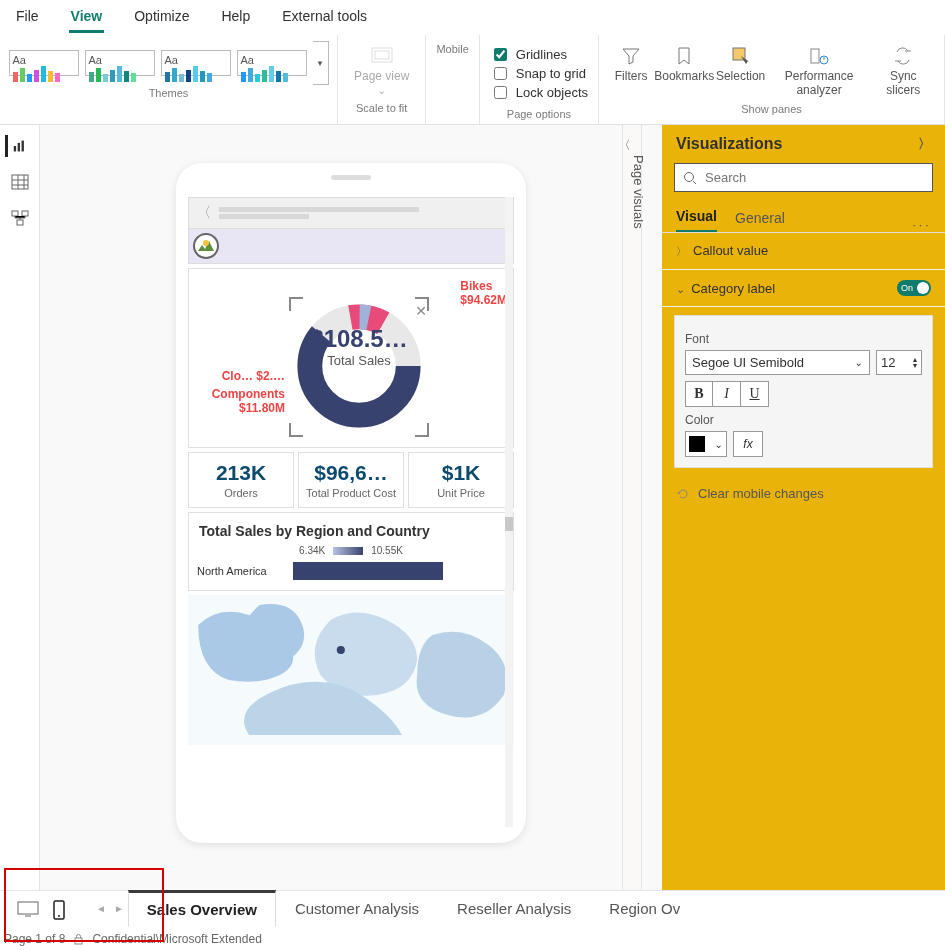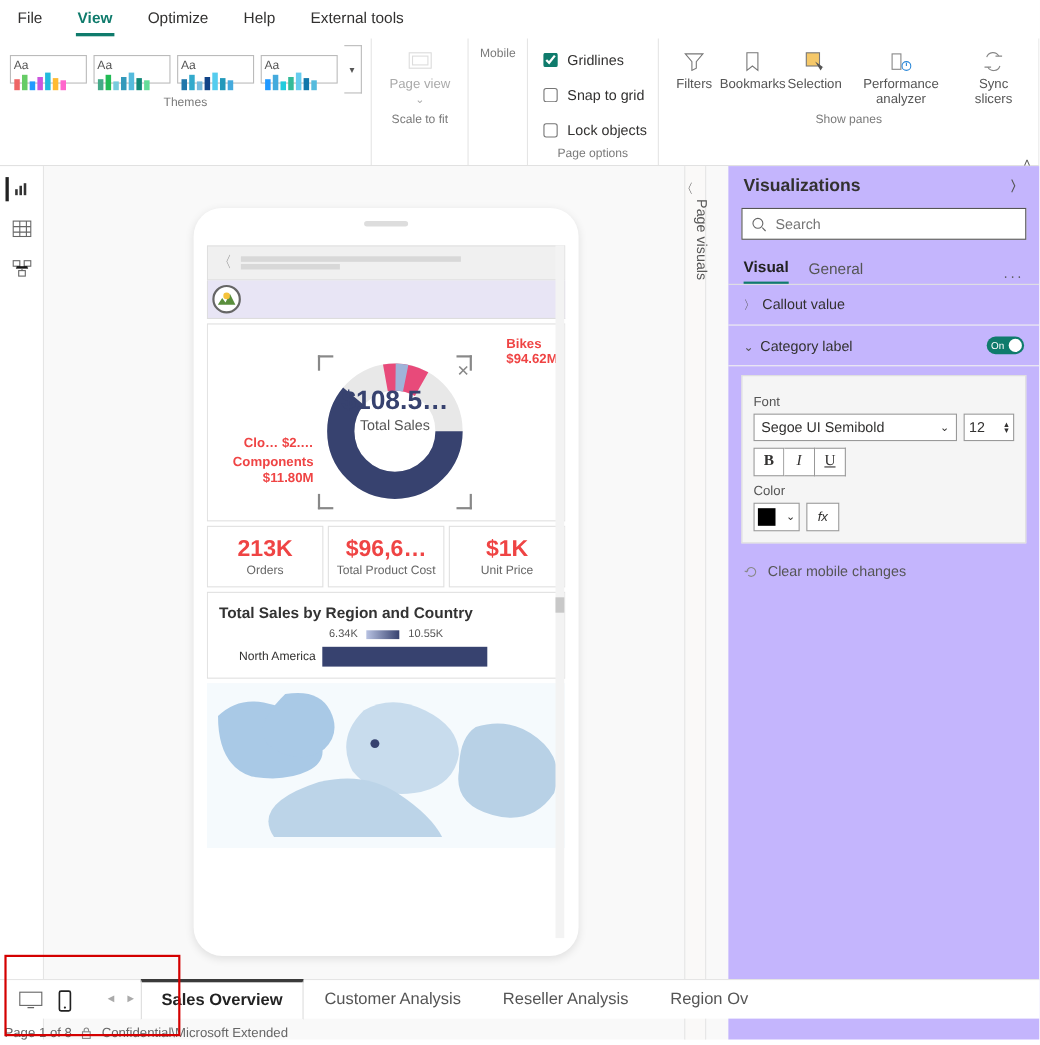--- a/index.html
+++ b/index.html
@@ -13,21 +13,21 @@
 .themes-row{display:flex;gap:6px;align-items:center}
 .theme-swatch{width:70px;height:26px;border:1px solid #bbb;padding:3px;display:flex;flex-direction:column;justify-content:space-between}
 .theme-swatch .aa{font-size:11px;color:#555}
 .theme-swatch .bars{display:flex;gap:2px;align-items:flex-end;height:18px}
 .theme-swatch .bars span{width:5px;display:block}
 .theme-drop{width:16px;height:44px;border:1px solid #bbb;border-left:none;display:flex;align-items:center;justify-content:center;font-size:9px;color:#555}
 .rbtn{display:flex;flex-direction:column;align-items:center;gap:2px;padding:4px 6px;font-size:12px;color:#555;border-radius:2px;min-width:44px}
 .rbtn.sel{background:#e1eff7;border:1px solid #7aa8c8}
 .rbtn .ico{width:22px;height:22px;display:flex;align-items:center;justify-content:center;color:#555}
 .rbtn.disabled{opacity:.5}
-.checklist{display:flex;flex-direction:column;gap:13px;padding:4px 0}
+.checklist{display:flex;flex-direction:column;gap:0;padding:4px 0}
 .checklist label{display:flex;align-items:center;gap:6px;font-size:13px;white-space:nowrap}
 .checklist input{accent-color:#0f7b6c}
 .panes-row{display:flex;gap:2px}
 .chev-up{position:absolute;right:8px;top:108px;font-size:11px;color:#555}
 .workspace{display:flex;height:794px;position:relative}
 .leftrail{width:40px;border-right:1px solid #e5e5e5;display:flex;flex-direction:column;align-items:center;padding-top:10px;gap:14px}
 .leftrail .ritem{width:22px;height:22px;display:flex;align-items:center;justify-content:center;color:#555}
 .leftrail .ritem.active{border-left:3px solid #222;margin-left:-8px;padding-left:5px}
 .canvas{flex:1;background:#f9f9f9;position:relative;display:flex;justify-content:center;padding-top:38px}
 .phone{width:350px;height:680px;background:#fff;border-radius:26px;box-shadow:0 2px 8px rgba(0,0,0,.1);padding:34px 12px 16px;position:relative}
@@ -48,34 +48,34 @@
 .corner.tl{top:0;left:0;border-right:none;border-bottom:none}
 .corner.tr{top:0;right:0;border-left:none;border-bottom:none}
 .corner.bl{bottom:0;left:0;border-right:none;border-top:none}
 .corner.br{bottom:0;right:0;border-left:none;border-top:none}
 .donut-center{position:absolute;top:56px;left:112px;width:116px;text-align:center}
 .donut-val{font-size:24px;font-weight:700;color:#37426f}
 .donut-lbl{font-size:13px;color:#555}
 .donut-ann{position:absolute;font-size:12px;font-weight:700;color:#ef4444}
 .kpi-row{display:flex;gap:4px;margin-top:4px}
 .kpi{flex:1;background:#fff;border:1px solid #e0e0e0;text-align:center;padding:8px 2px}
-.kpi-val{font-size:21px;font-weight:700;color:#ef4444}
+.kpi-val{font-size:21px;font-weight:700;color:#0c4a6e}
 .kpi-lbl{font-size:11px;color:#666;margin-top:2px}
 .chart-title{font-size:14px;font-weight:700;color:#333;padding:6px 2px}
 .legend{display:flex;justify-content:center;gap:8px;font-size:10px;color:#555;align-items:center}
 .legend .lbar{width:30px;height:8px}
 .hbar-row{display:flex;align-items:center;gap:6px;font-size:11px;padding:6px 0}
 .hbar-row .hbar{height:18px;background:#37426f;flex:0 0 150px}
 .map{height:150px;background:#f7fbfe;position:relative;margin-top:4px;overflow:hidden}
 .vscroll{position:absolute;right:1px;top:0;width:8px;height:100%;background:#f3f3f3}
 .vscroll::after{content:"";position:absolute;top:320px;width:8px;height:14px;background:#c8c8c8}
 .pvtab{position:absolute;right:303px;top:0;width:20px;height:100%;border-left:1px solid #e5e5e5;border-right:1px solid #e5e5e5;background:#faf9f8;display:flex;align-items:flex-start;justify-content:center;padding-top:12px}
 .pvtab .chev{font-size:12px;color:#555}
 .pvtab .label{writing-mode:vertical-rl;font-size:13px;color:#555;margin-top:18px}
-.rightpanel{width:283px;border-left:none;background:#c4b5fd;padding:0;overflow:hidden}
+.rightpanel{width:283px;border-left:none;background:#eab308;padding:0;overflow:hidden}
 .rp-head{display:flex;align-items:center;justify-content:space-between;padding:10px 14px;font-size:16px;font-weight:600}
 .rp-head .chev{font-size:13px;color:#555}
 .search{margin:0 12px 10px;border:1px solid #555;display:flex;align-items:center;gap:6px;padding:5px 8px;background:#fff}
 .search input{border:none;outline:none;font-size:13px;flex:1}
 .tabs{display:flex;gap:18px;padding:0 14px;border-bottom:1px solid #e1e1e1;align-items:flex-end}
 .tabs .tab{padding:6px 0;font-size:14px;color:#555;cursor:pointer}
 .tabs .tab.active{border-bottom:2px solid #0f7b6c;color:#222;font-weight:600}
 .tabs .more{margin-left:auto;letter-spacing:2px;color:#555}
 .acc-row{display:flex;align-items:center;justify-content:space-between;padding:10px 14px;font-size:13px;border-bottom:1px solid #f0f0f0}
 .acc-row .chev{font-size:11px;margin-right:6px;color:#555}
@@ -354,21 +354,21 @@
         </div>
 
         <div class="card" style="padding:4px 8px">
           <div class="chart-title">Total Sales by Region and Country</div>
           <div class="legend">
             <span>6.34K</span>
               <span class="lbar" style="background:linear-gradient(90deg,#b8c2e2,#37426f)"></span>
               <span>10.55K</span>
           </div>
           <div class="hbar-row">
-              <span style="width:90px;text-align:right">North America</span>
+              <span style="width:90px;">North America</span>
               <div class="hbar"></div>
             </div>
         </div>
 
         <div class="map">
           <svg width="100%" height="100%" viewBox="0 0 320 150" preserveAspectRatio="none">
             <rect width="320" height="150" fill="#f5fafd"></rect>
             <path d="M10 30q20-20 50-10t40 30q10 20-10 30t-50 5q-30-10-30-55" fill="#a9c9e6"></path>
             <path d="M70 10q30-5 40 15t-5 35q-20 15-45 0t10-50" fill="#a9c9e6"></path>
             <path d="M140 25q25-15 55 0t30 40q-5 30-40 35t-55-20q-15-30 10-55" fill="#c8dced"></path>

